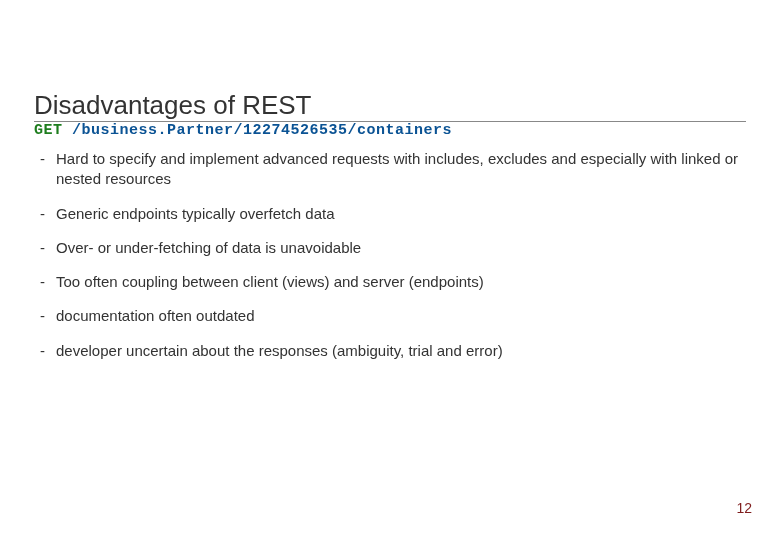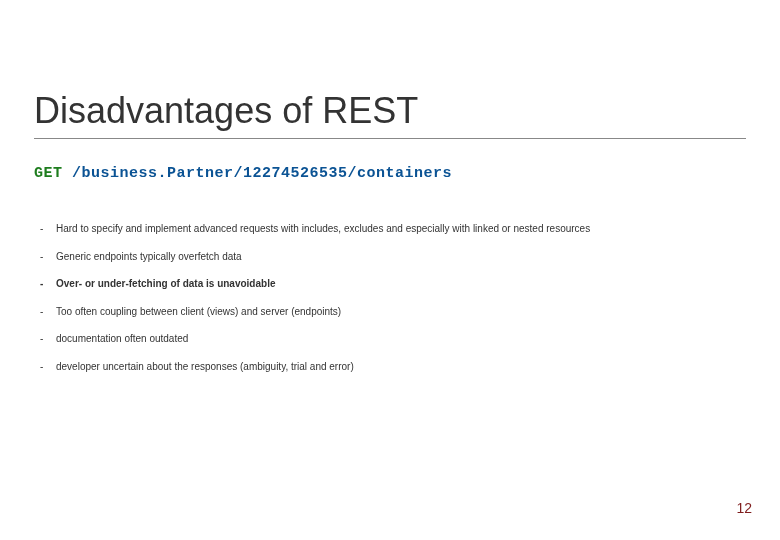--- a/index.html
+++ b/index.html
@@ -6,54 +6,52 @@
   body {
     width: 780px;
     height: 540px;
     background: #fff;
     font-family: Arial, Helvetica, sans-serif;
     color: #333;
     position: relative;
     padding: 90px 34px 0 34px;
   }
   .title {
-    font-size: 36px;
+    font-size: 26px;
     font-weight: 400;
     color: #333;
     border-bottom: 1px solid #888;
-    padding-bottom: 6px;
-    margin-bottom: 26px;
   }
   .request-line {
     font-family: "Courier New", Courier, monospace;
     font-size: 15px;
     font-weight: bold;
-    margin-bottom: 40px;
+    margin-bottom: 10px;
     letter-spacing: 0.5px;
   }
   .method { color: #1e7d1e; }
   .path { color: #0b5394; }
   .bullets {
     list-style: none;
     padding-left: 22px;
   }
   .bullets li {
     position: relative;
-    font-size: 10px;
+    font-size: 15px;
     line-height: 1.35;
     margin-bottom: 14px;
     color: #333;
   }
   .bullets li::before {
     content: "-";
     position: absolute;
     left: -16px;
     top: 0;
   }
-  .bold { font-weight: bold; }
+  .bold { font-weight: normal; }
   .page-num {
     position: absolute;
     bottom: 24px;
     right: 28px;
     font-size: 14px;
     color: #7f1d1d;
   }
 </style>
 </head>
 <body>

